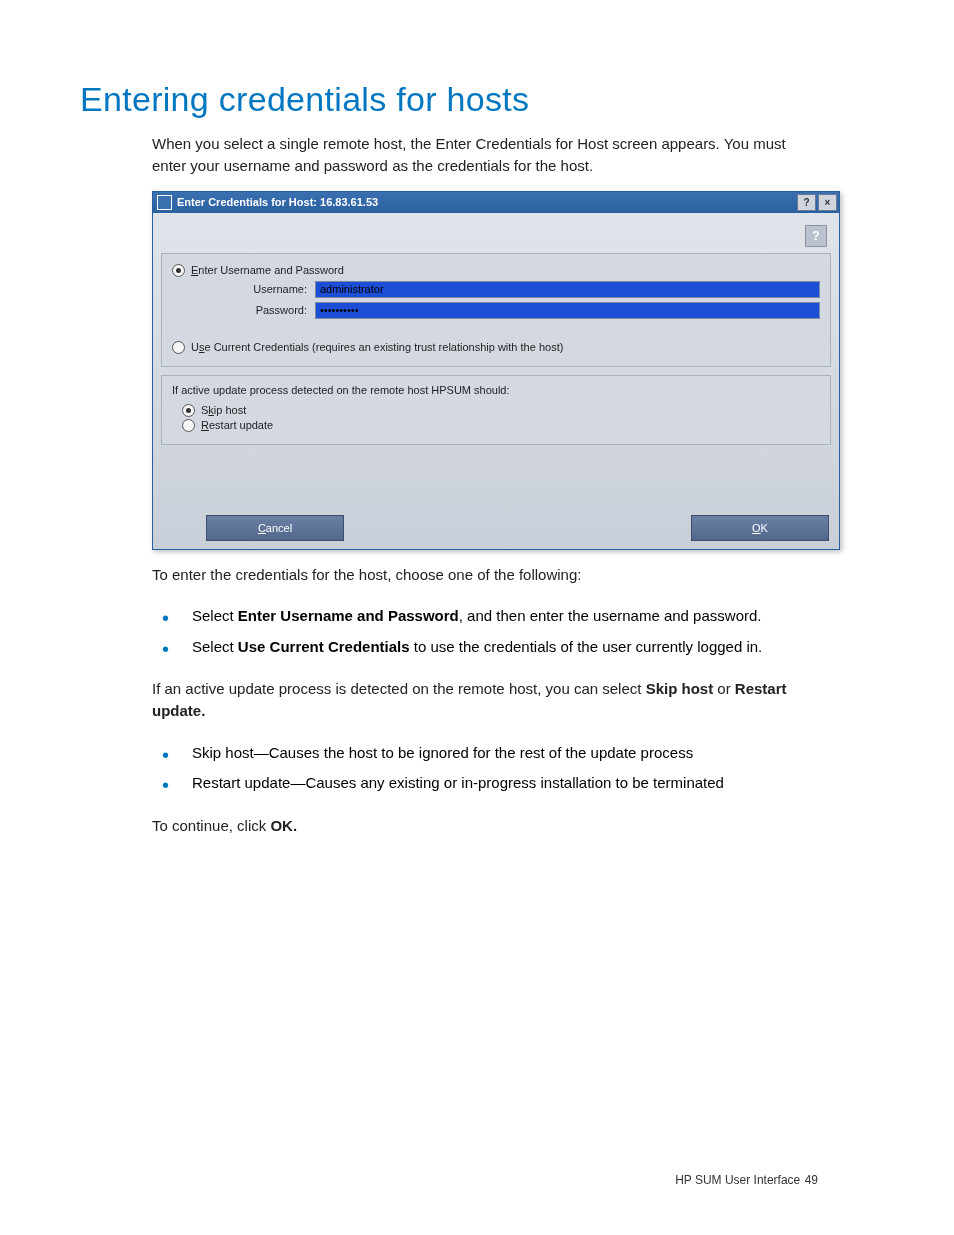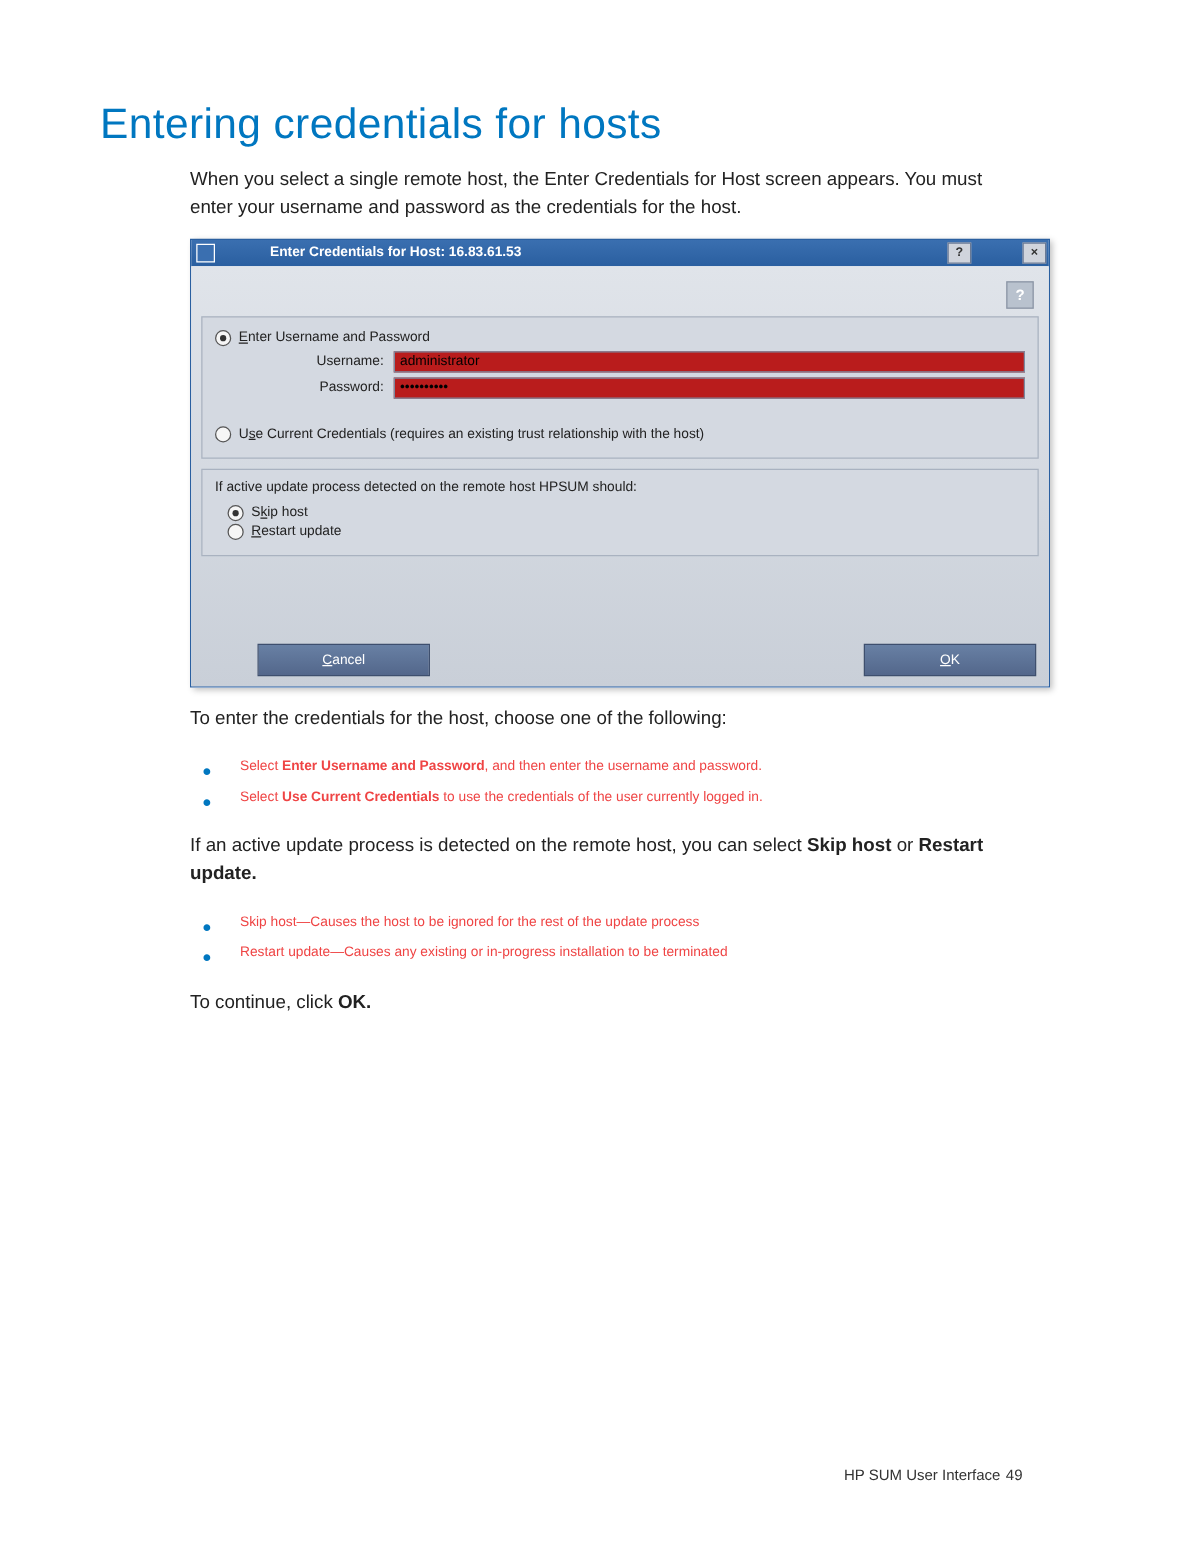--- a/index.html
+++ b/index.html
@@ -30,22 +30,22 @@
     line-height: 1.45;
   }
   p.bodytext { margin-top: 10px; margin-bottom: 10px; }
   .bullets {
     margin-left: 72px;
     padding: 0 0 0 28px;
     list-style: none;
   }
   .bullets li {
     position: relative;
-    font-size: 11px;
-    color: #ef4444;
+    font-size: 15px;
+    color: #000000;
     line-height: 1.5;
     padding: 4px 0 4px 12px;
   }
   .bullets li::before {
     content: "•";
     color: #0077c0;
     font-size: 20px;
     position: absolute;
     left: -18px;
     top: 2px;
@@ -64,21 +64,20 @@
   }
   .titlebar {
     height: 21px;
     background: linear-gradient(#3a6fb0, #2a5fa0);
     color: #fff;
     font-size: 11px;
     font-weight: bold;
     display: flex;
     align-items: center;
     padding: 0 2px 0 4px;
-    gap: 39px;
   }
   .titlebar .appicon {
     width: 13px; height: 13px;
     background: #3a6fb0;
     border: 1px solid #fff;
     margin-right: 5px;
   }
   .titlebar .title-text { flex: 1; }
   .titlebar .tbtn {
     width: 17px; height: 15px;
@@ -157,21 +156,21 @@
   }
   .field-row label {
     width: 95px;
     text-align: right;
     padding-right: 8px;
   }
   .field-row input {
     flex: 1;
     height: 17px;
     border: 1px solid #7b8aa0;
-    background: #b91c1c;
+    background: #1d4ed8;
     font-size: 11px;
     padding: 0 4px;
     font-family: Tahoma, sans-serif;
     box-sizing: border-box;
   }
   .dlg-footer {
     display: flex;
     justify-content: space-between;
     padding: 62px 2px 0 2px;
   }

